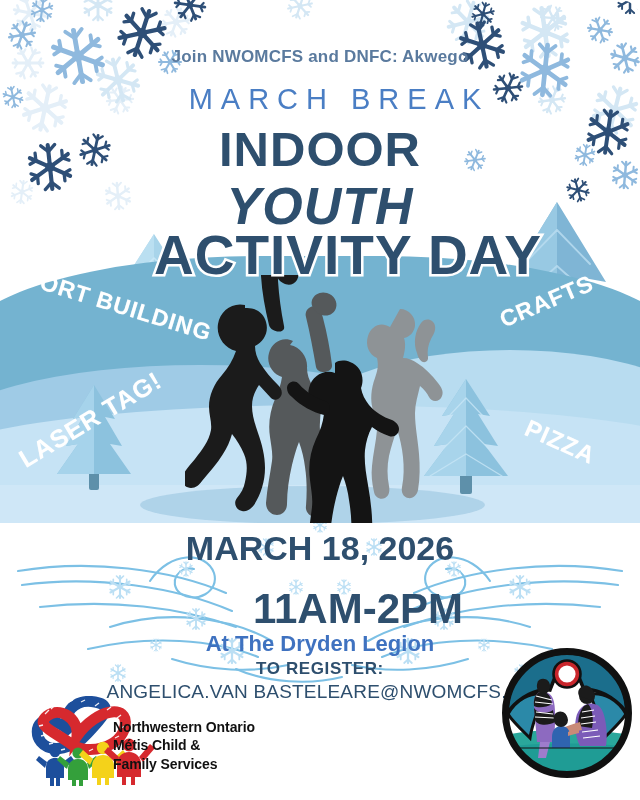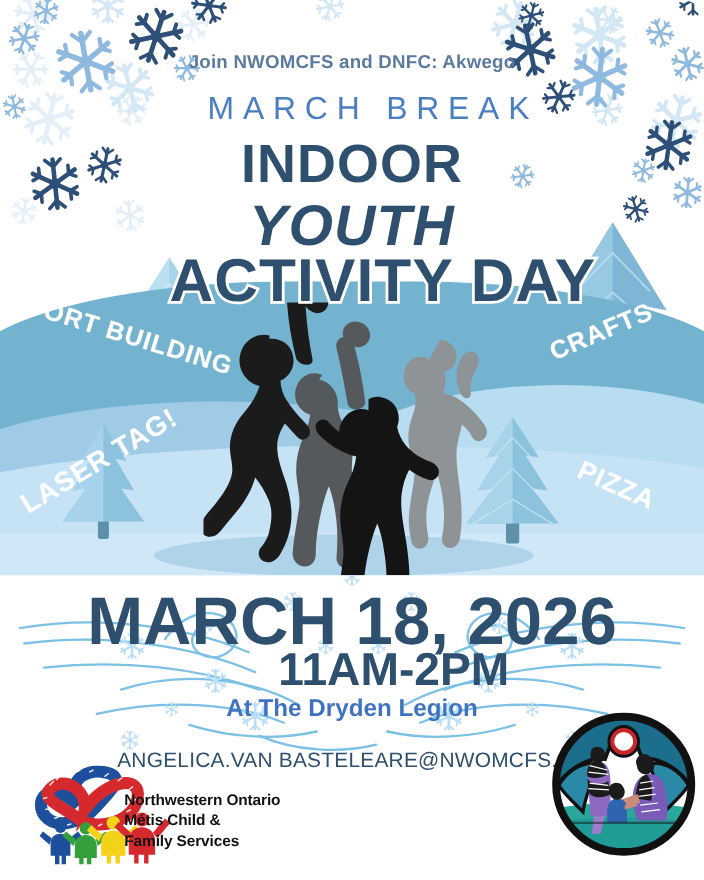--- a/index.html
+++ b/index.html
@@ -150,21 +150,21 @@
     background: #ffffff;
     z-index: 25;
     overflow: hidden;
   }
   .swirls { position: absolute; left: 0; top: 0; width: 640px; height: 180px; }
   .date-line {
     position: absolute;
     left: 0; top: 6px;
     width: 640px;
     text-align: center;
-    font-size: 61px;
+    font-size: 34px;
     font-weight: 900;
     letter-spacing: 0px;
     color: #2e4f6e;
     z-index: 4;
   }
   .time-line {
     position: absolute;
     left: 0; top: 62px;
     width: 640px;
     text-align: center;
@@ -464,20 +464,21 @@
         <use href="#sf" transform="translate(374,24) scale(0.8)"></use>
         <use href="#sf" transform="translate(344,64) scale(0.7)"></use>
         <use href="#sf" transform="translate(522,150) scale(0.8)"></use>
         <use href="#sf" transform="translate(320,2) scale(0.7)"></use>
       </g>
     </svg>
 
     <div class="date-line">MARCH 18, 2026</div>
     <div class="time-line">11AM-2PM</div>
     <div class="venue-line">At The Dryden Legion</div>
+    <div class="register-line">TO REGISTER:</div>
     <div class="email-line">ANGELICA.VAN BASTELEARE@NWOMCFS.CA</div>
   </div>
 
   <svg class="nwomcfs-logo" viewBox="0 0 250 90" xmlns="http://www.w3.org/2000/svg">
 
     <g fill="none" stroke-linecap="round">
       <path d="M46 36 C16 10 6 34 16 46 C26 58 50 52 62 38 C74 24 92 10 70 6 C50 2 34 18 46 36 Z" stroke="#1d4f9c" stroke-width="11"></path>
       <path d="M52 40 C72 12 104 8 100 30 C96 52 62 60 46 48 C30 36 10 30 22 20 C34 10 54 22 52 40 Z" stroke="#d6292e" stroke-width="11"></path>
     </g>
     <g stroke="#ffffff" stroke-width="1.3" opacity="0.9">

